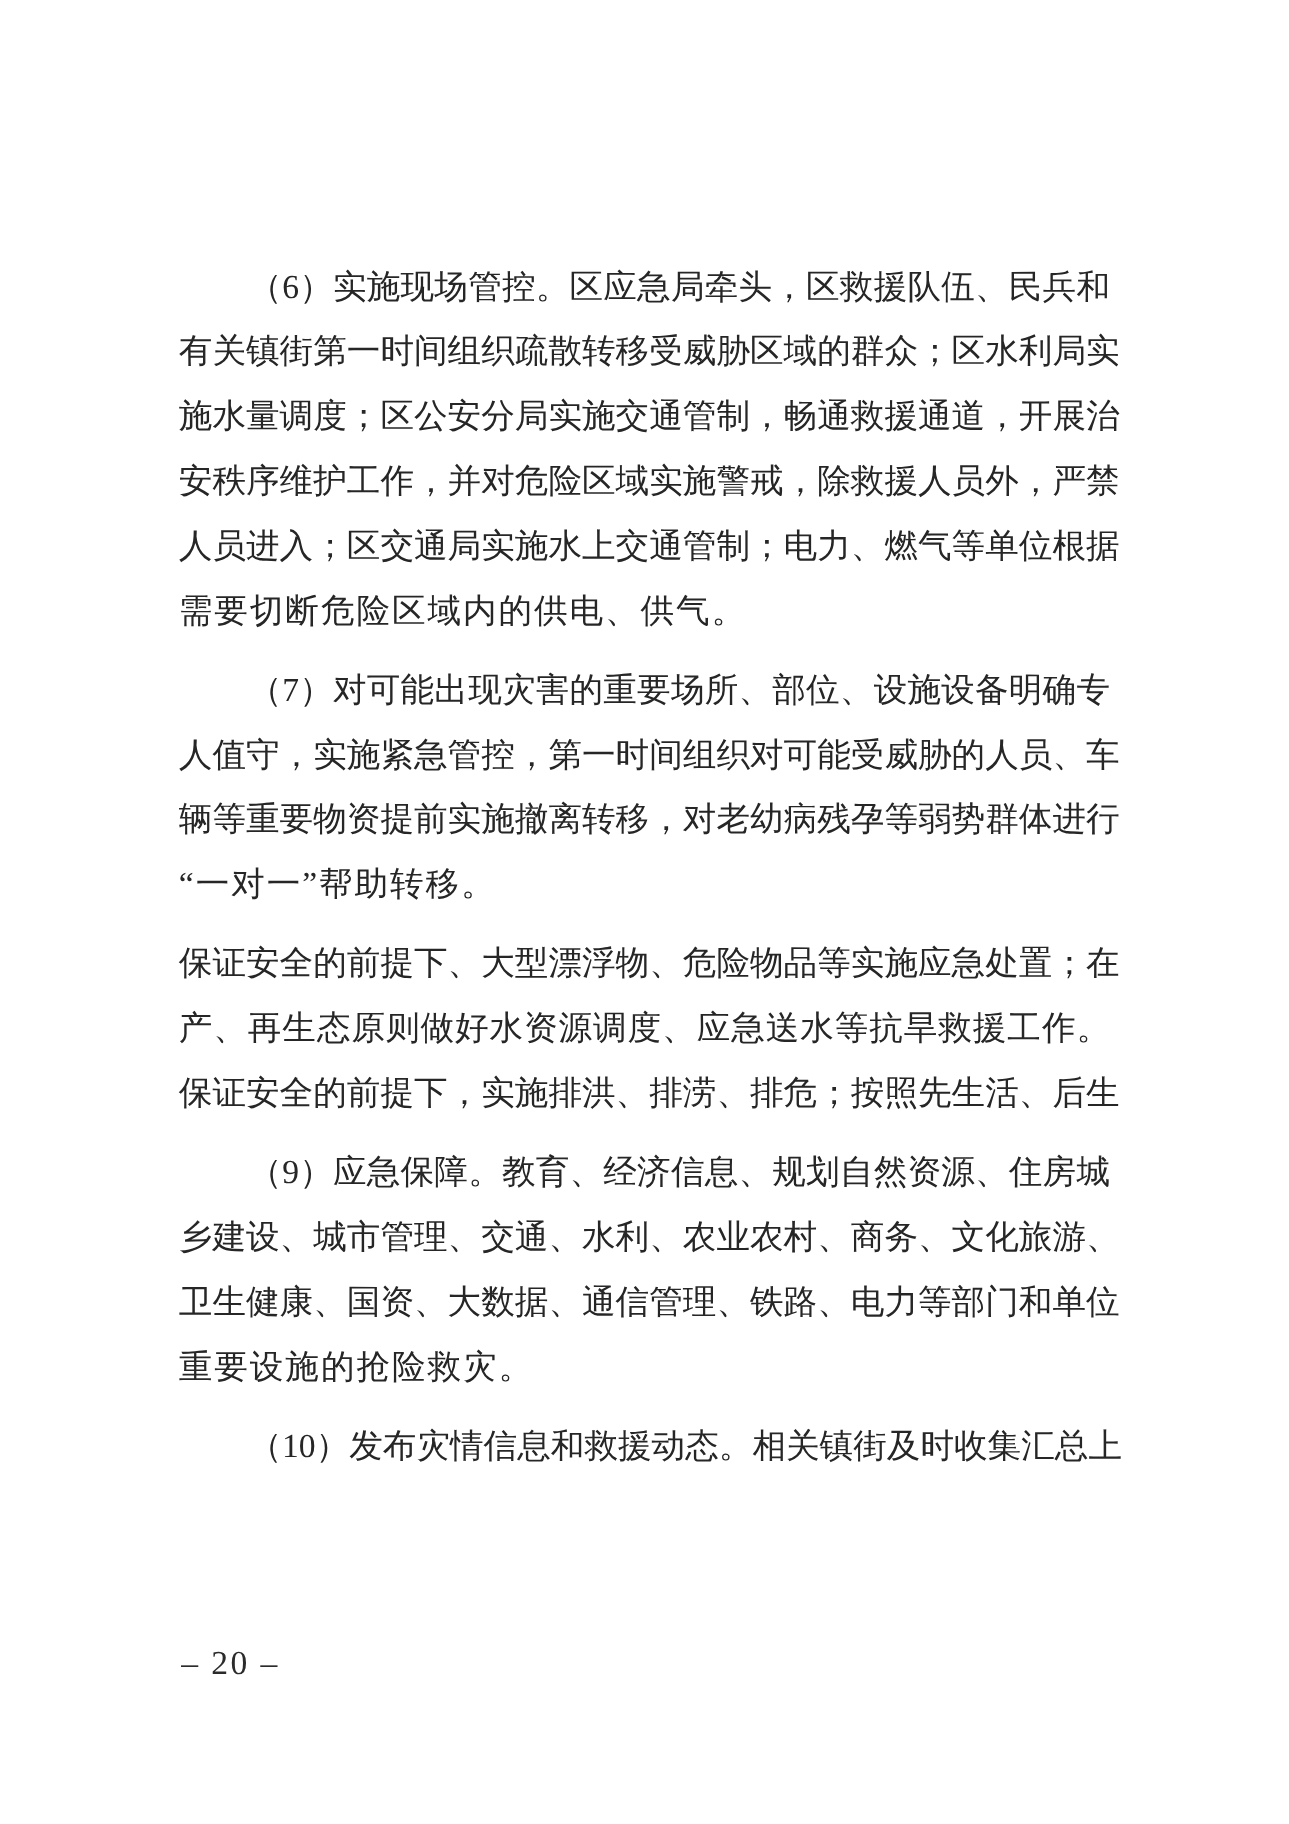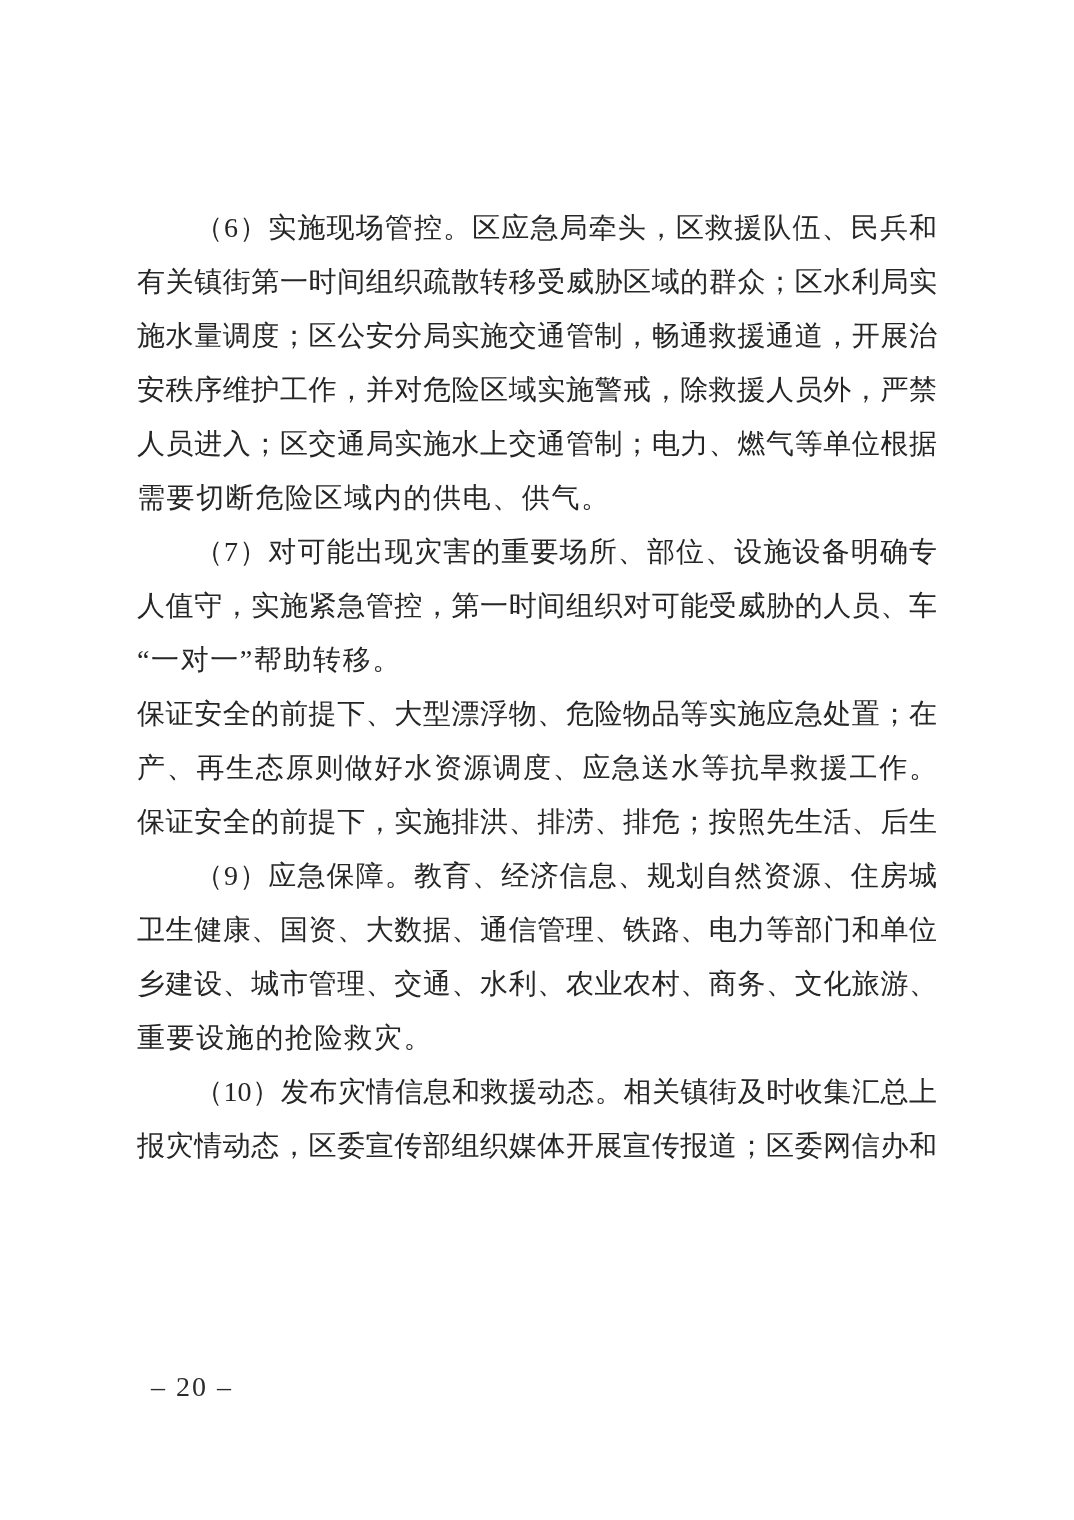--- a/index.html
+++ b/index.html
@@ -16,21 +16,21 @@
     font-family: "Liberation Serif", "DejaVu Serif", serif;
     color: #262626;
   }
   .content {
     position: absolute;
     left: 137px;
     top: 201px;
     width: 800px;
   }
   .paragraph {
-    margin: 0;
+    margin: 12px;
     padding: 0;
   }
   .line {
     height: 54px;
     line-height: 54px;
     font-size: 28px;
     text-align: justify;
     text-align-last: justify;
     text-justify: inter-character;
     white-space: nowrap;
@@ -69,38 +69,38 @@
       <div class="line">有关镇街第一时间组织疏散转移受威胁区域的群众；区水利局实</div>
       <div class="line">施水量调度；区公安分局实施交通管制，畅通救援通道，开展治</div>
       <div class="line">安秩序维护工作，并对危险区域实施警戒，除救援人员外，严禁</div>
       <div class="line">人员进入；区交通局实施水上交通管制；电力、燃气等单位根据</div>
       <div class="line short">需要切断危险区域内的供电、供气。</div>
     </div>
 
     <div class="paragraph">
       <div class="line first">（7）对可能出现灾害的重要场所、部位、设施设备明确专</div>
       <div class="line">人值守，实施紧急管控，第一时间组织对可能受威胁的人员、车</div>
+      <div class="line">辆等重要物资提前实施撤离转移，对老幼病残孕等弱势群体进行</div>
       <div class="line short">“一对一”帮助转移。</div>
     </div>
 
     <div class="paragraph">
       <div class="line">保证安全的前提下、大型漂浮物、危险物品等实施应急处置；在</div>
       <div class="line">产、再生态原则做好水资源调度、应急送水等抗旱救援工作。</div>
       <div class="line">保证安全的前提下，实施排洪、排涝、排危；按照先生活、后生</div>
     </div>
 
     <div class="paragraph">
       <div class="line first">（9）应急保障。教育、经济信息、规划自然资源、住房城</div>
+      <div class="line">乡建设、城市管理、交通、水利、农业农村、商务、文化旅游、</div>
       <div class="line">卫生健康、国资、大数据、通信管理、铁路、电力等部门和单位</div>
-      <div class="line">乡建设、城市管理、交通、水利、农业农村、商务、文化旅游、</div>
       <div class="line short">重要设施的抢险救灾。</div>
     </div>
 
     <div class="paragraph">
       <div class="line first">（10）发布灾情信息和救援动态。相关镇街及时收集汇总上</div>
-      <div class="line">报灾情动态，区委宣传部组织媒体开展宣传报道；区委网信办和</div>
     </div>
 
   </div>
 
   <div class="page-number">– 20 –</div>
 
 </div>
 
 </body></html>

